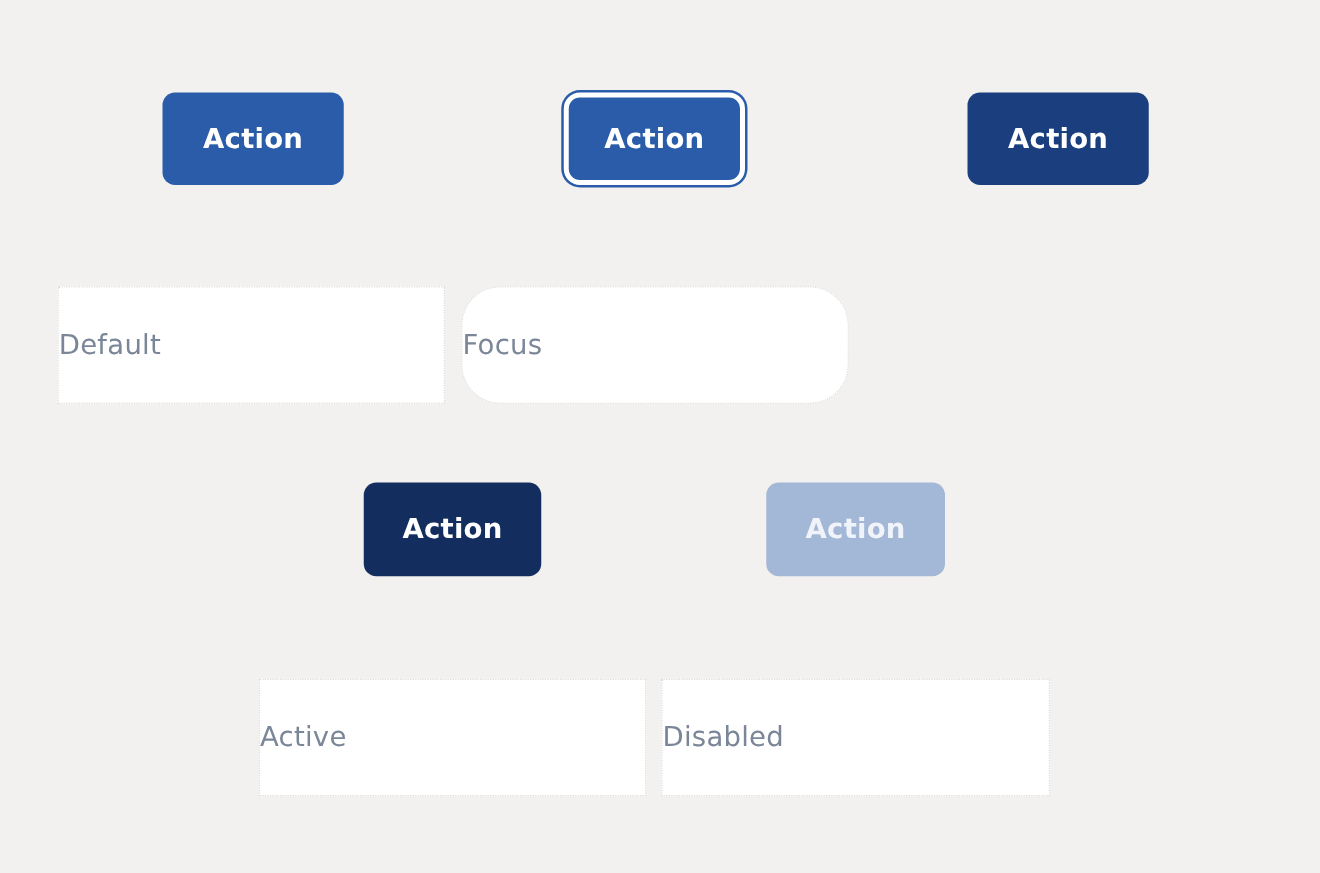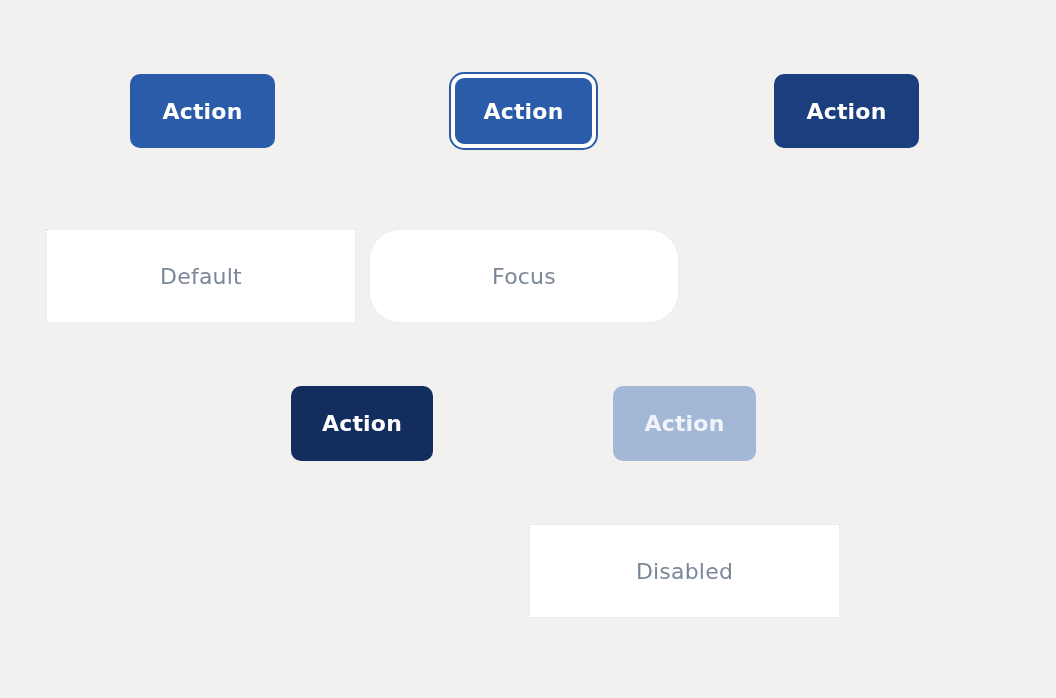--- a/index.html
+++ b/index.html
@@ -87,36 +87,35 @@
   }
 
   
   .card {
     position: absolute;
     box-sizing: border-box;
     background: #ffffff;
     border: 1px dotted #dcdcdc;
     display: flex;
     align-items: center;
-    justify-content: center;
   }
 
   .card__label {
     font-family: "DejaVu Sans", "Liberation Sans", sans-serif;
     font-size: 22px;
     font-weight: 400;
     color: #7b8798;
     letter-spacing: 0.2px;
   }
 
   .card--default  { left: 46px;  top: 229px; width: 310px; height: 94px; }
   .card--focus    { left: 369px; top: 229px; width: 310px; height: 94px; border-radius: 31px; }
   .card--hover    { left: 691px; top: 229px; width: 310px; height: 94px; }
   .card--active   { left: 207px; top: 543px; width: 310px; height: 94px; }
-  .card--disabled { left: 529px; top: 524px; width: 311px; height: 94px; }
+  .card--disabled { left: 529px; top: 543px; width: 311px; height: 94px; }
 </style>
 </head>
 <body>
 
 <div class="stage">
 
   <button class="btn btn--default">Action</button>
 
   <button class="btn btn--focus">Action</button>
 
@@ -128,18 +127,21 @@
 
   <div class="card card--focus">
     <span class="card__label">Focus</span>
   </div>
 
 
   <button class="btn btn--active">Action</button>
 
   <button class="btn btn--disabled" disabled="">Action</button>
 
+  <div class="card card--active">
+    <span class="card__label">Active</span>
+  </div>
 
   <div class="card card--disabled">
     <span class="card__label">Disabled</span>
   </div>
 
 </div>
 
 </body></html>

